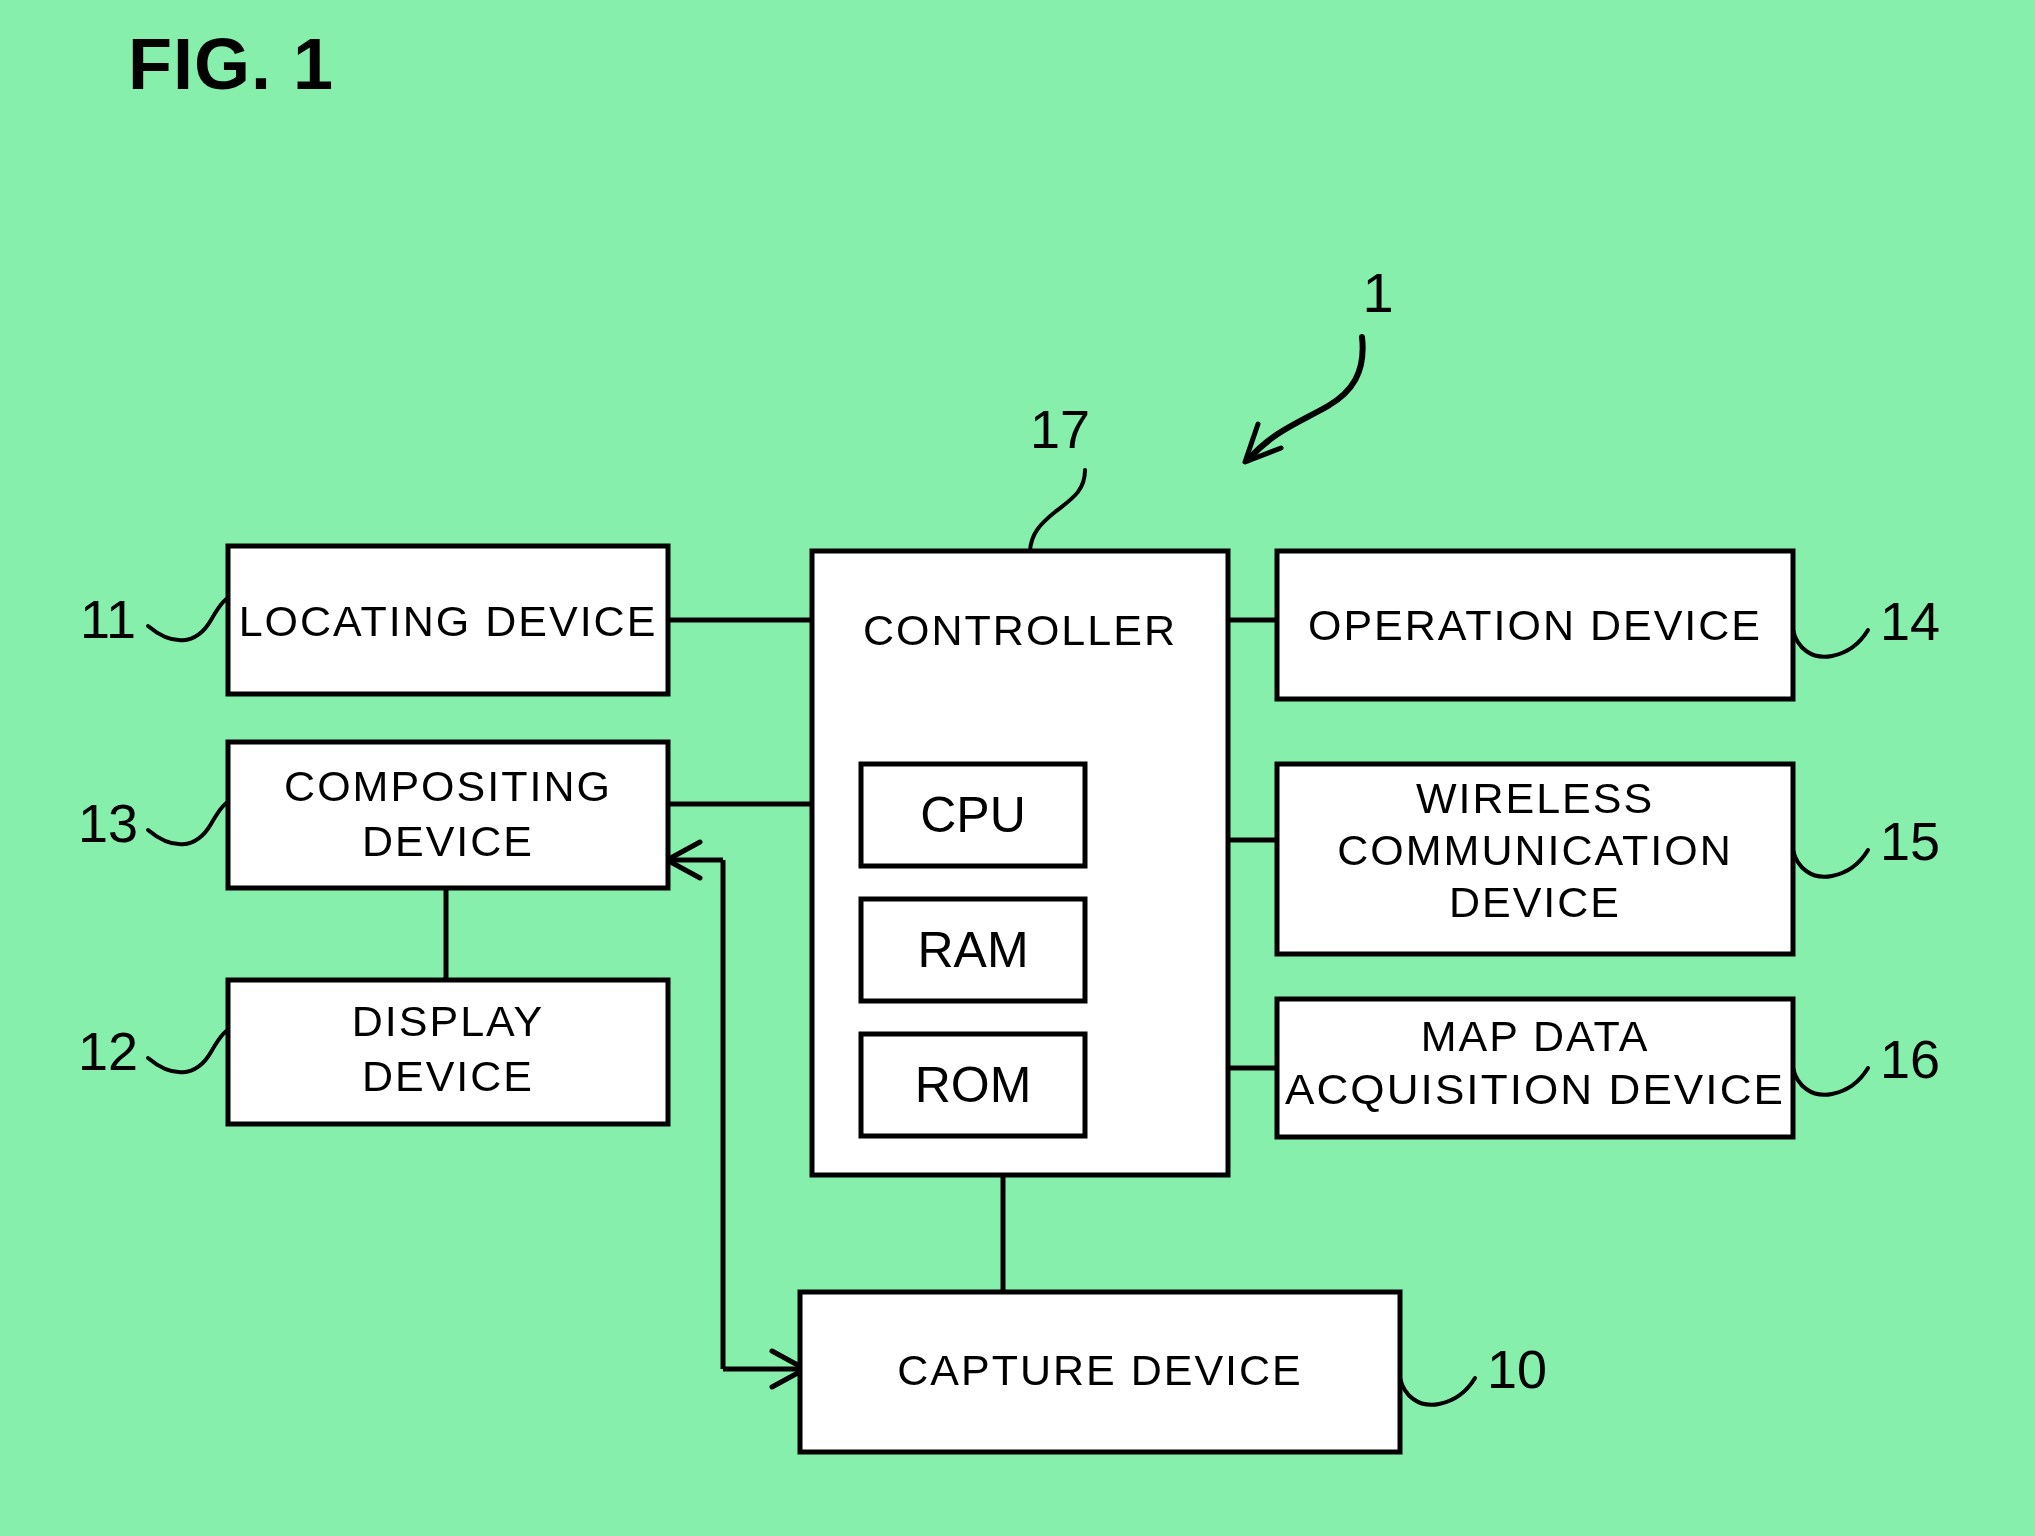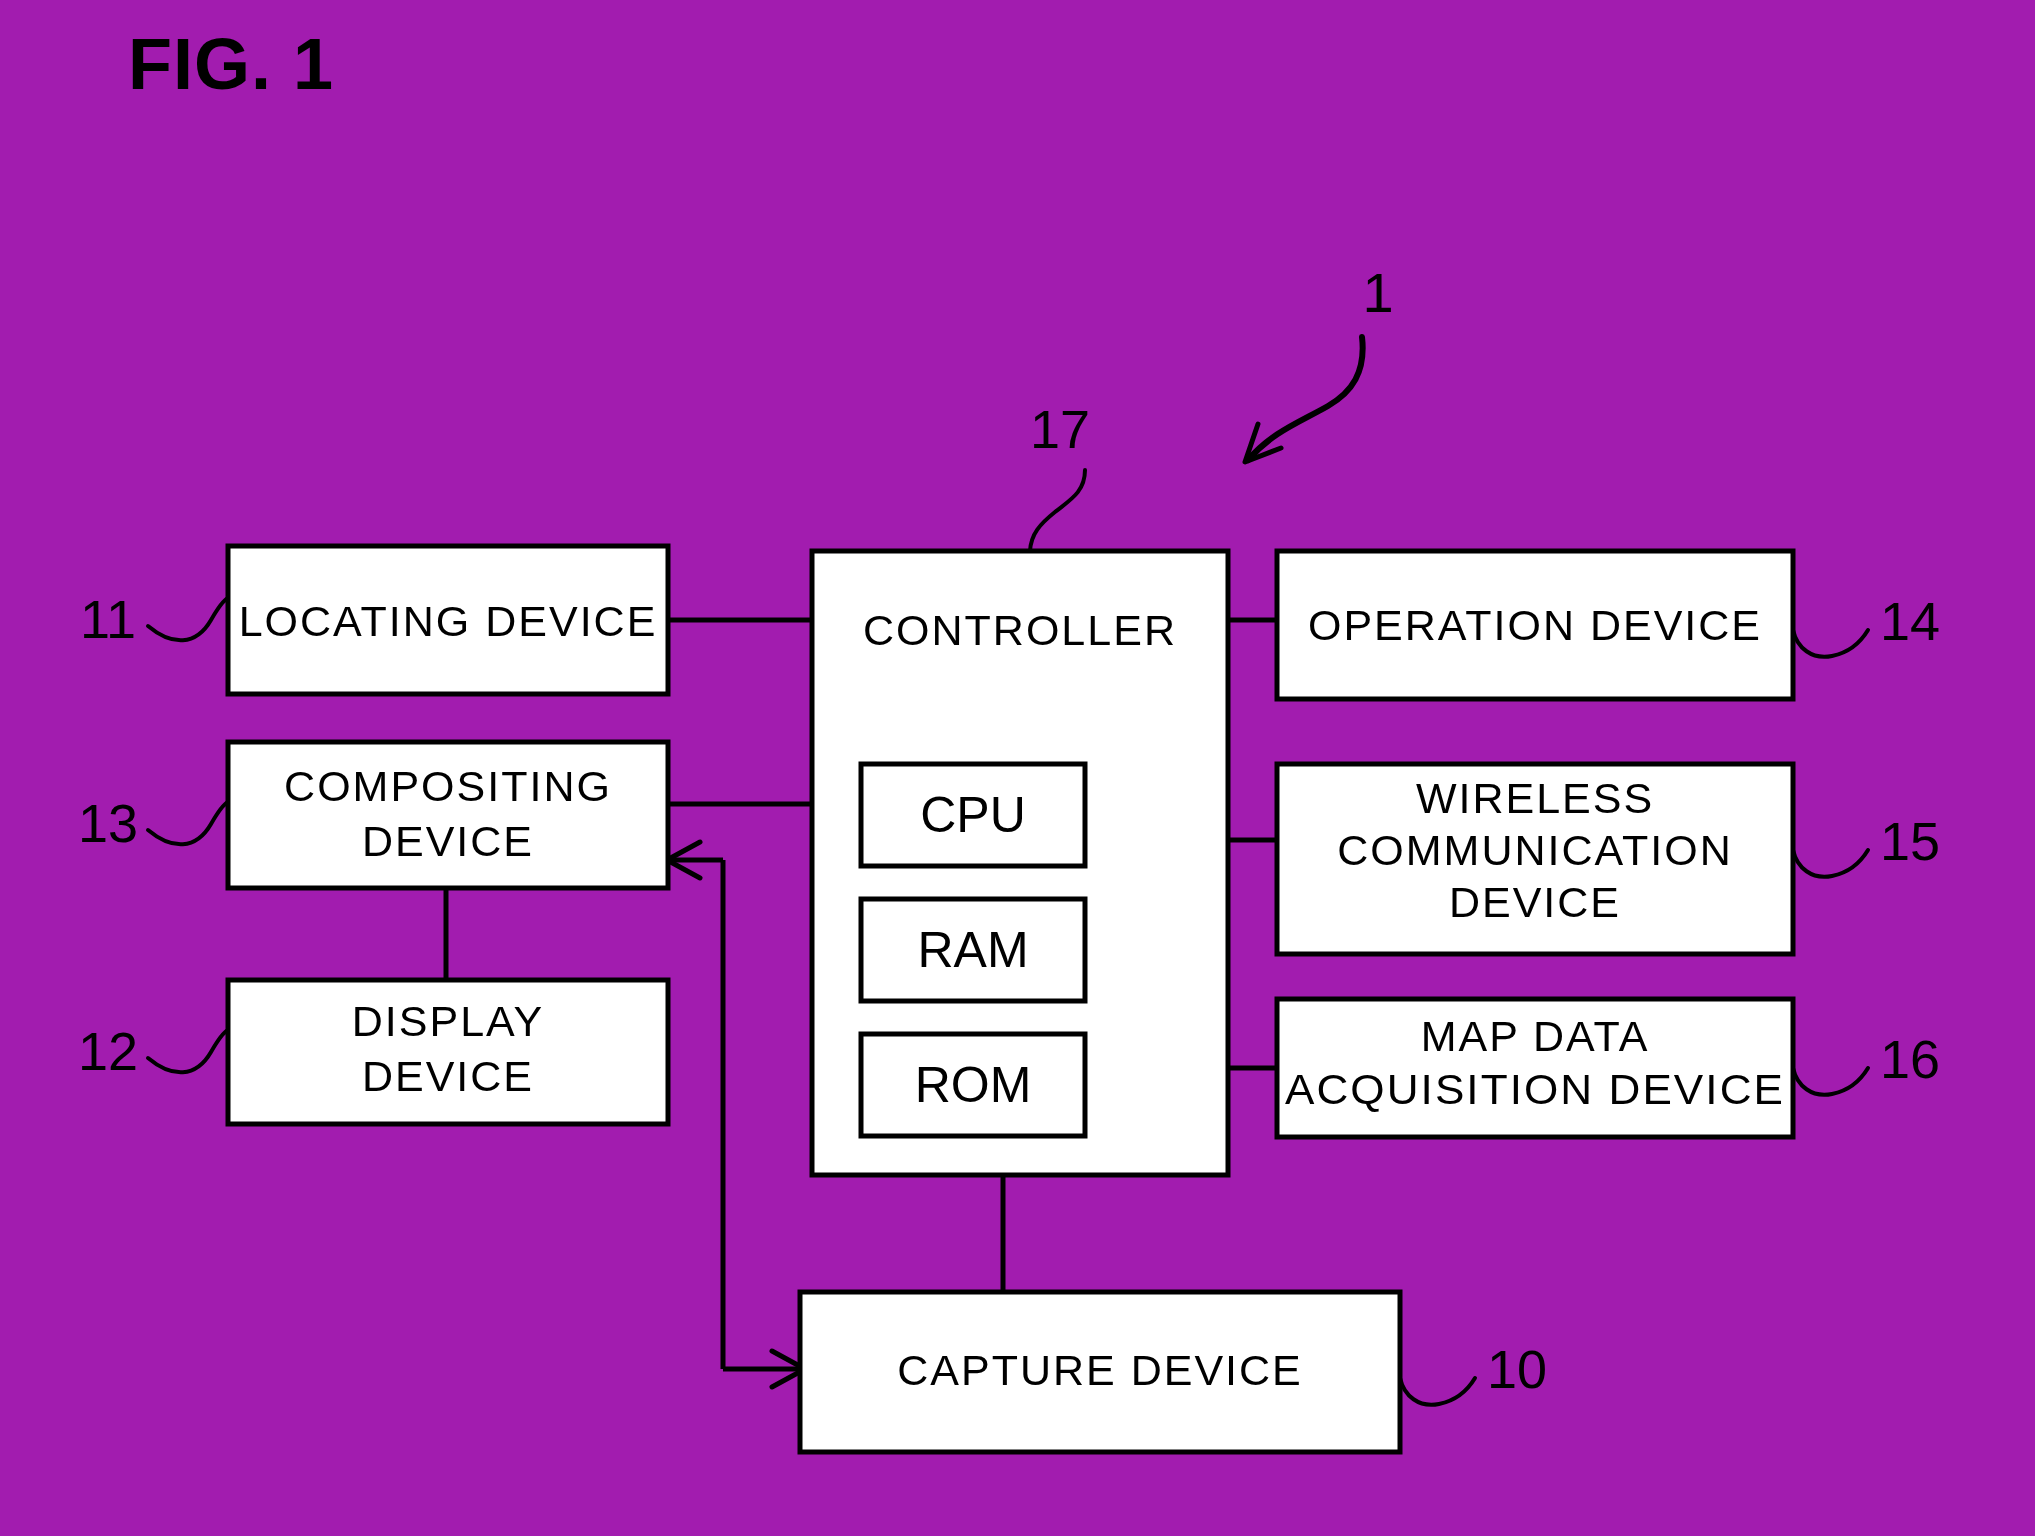--- a/index.html
+++ b/index.html
@@ -12,21 +12,21 @@
     width: 2035px;
     height: 1536px;
     overflow: hidden;
     font-family: "Liberation Sans", "DejaVu Sans", sans-serif;
     color: #000000;
   }
   #figure-root {
     position: relative;
     width: 2035px;
     height: 1536px;
-    background: #a21caf;
+    background: #86efac;
   }
   #figure-title {
     position: absolute;
     left: 128px;
     top: 28px;
     font-family: "Liberation Sans", "DejaVu Sans", sans-serif;
     font-weight: bold;
     font-size: 72px;
     letter-spacing: 1px;
     line-height: 1;

